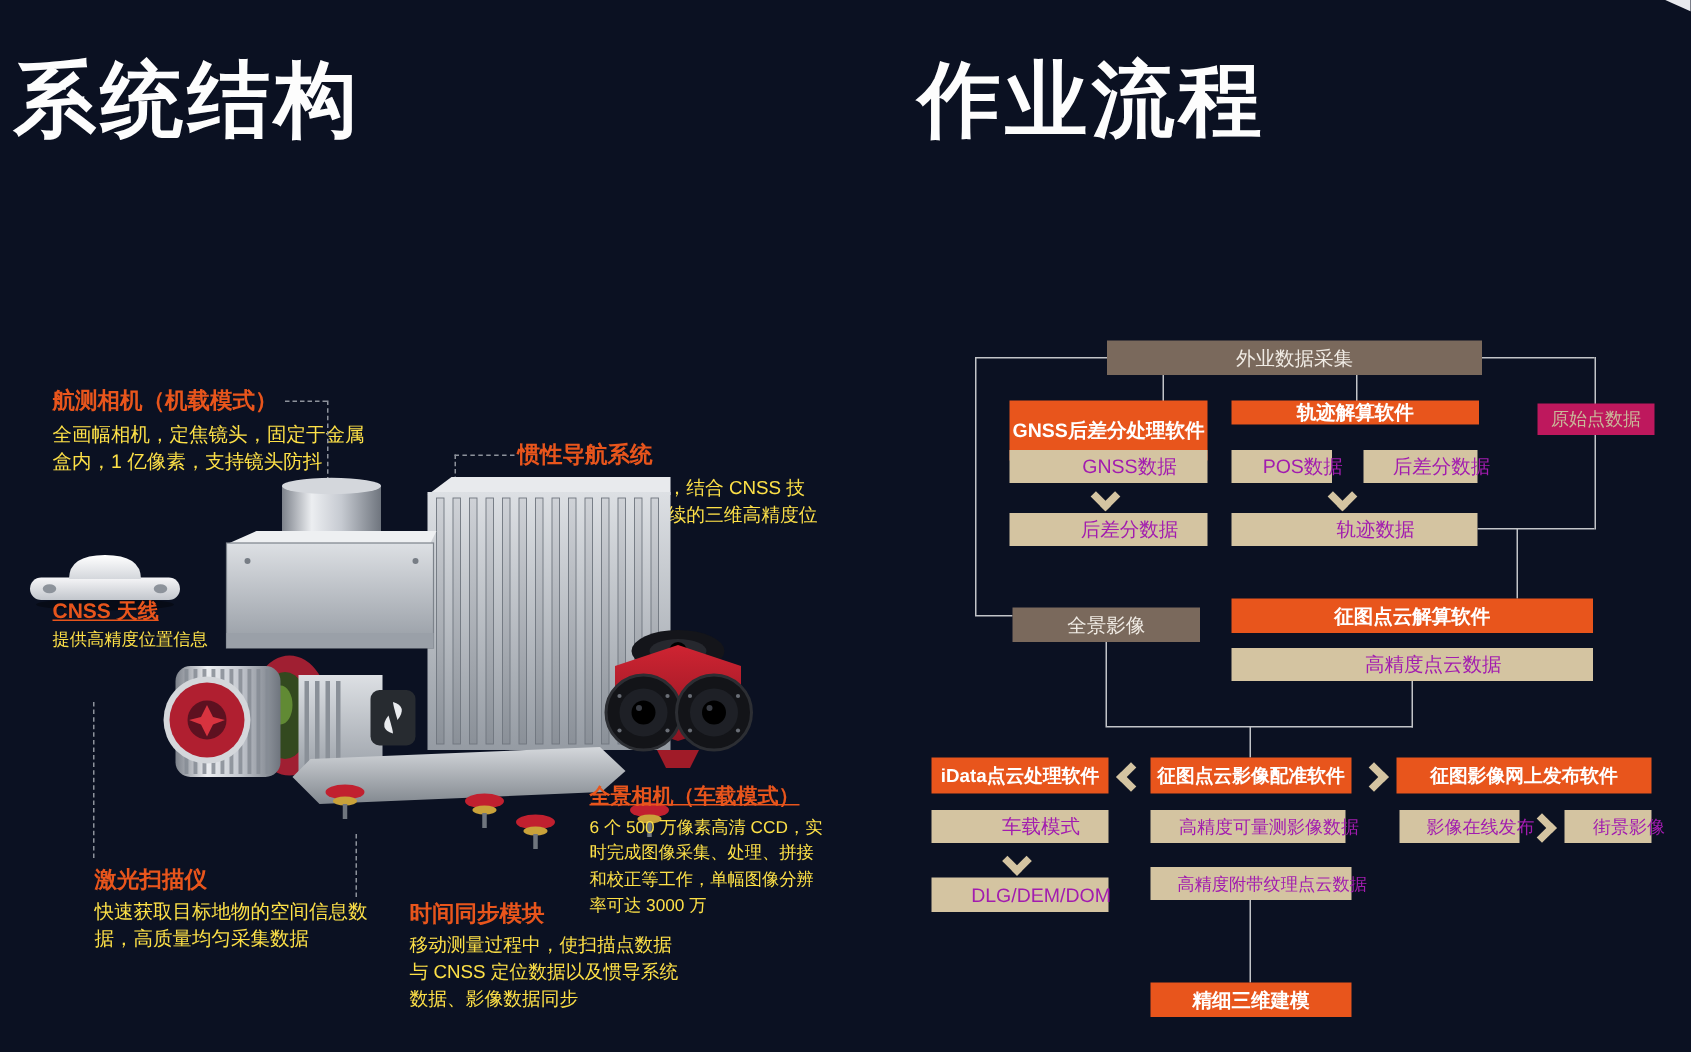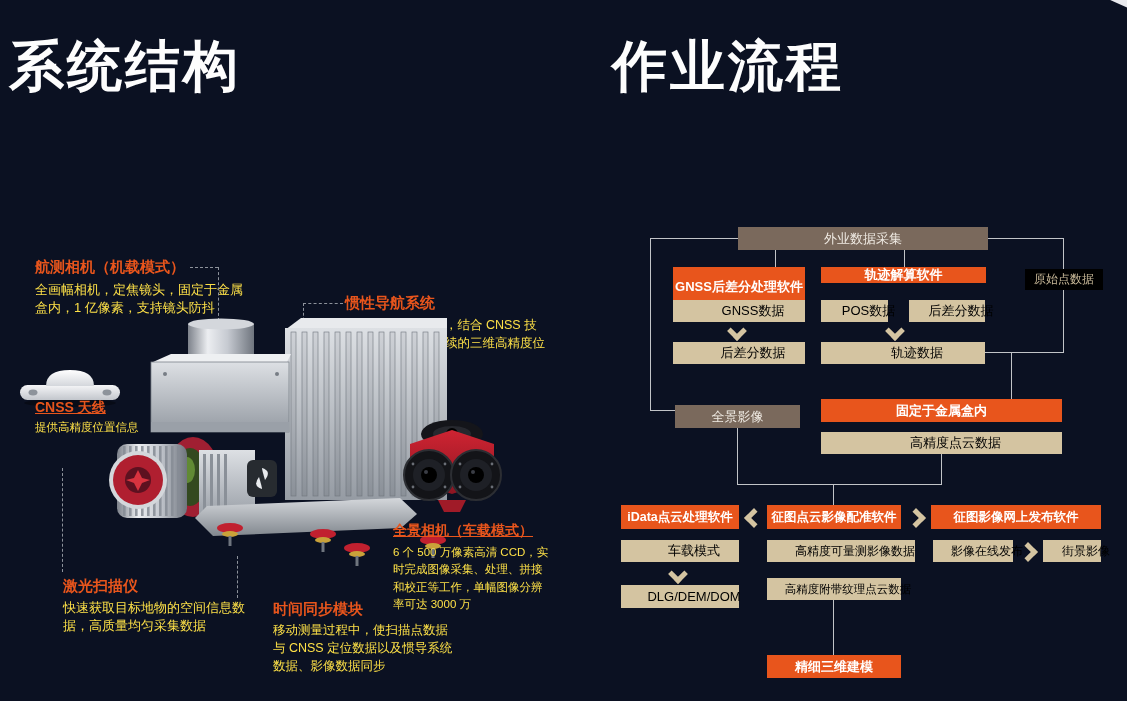--- a/index.html
+++ b/index.html
@@ -21,23 +21,23 @@
   .dash-h{position:absolute;border-top:1px dashed #8d929b;height:0;}
   .dash-v{position:absolute;border-left:1px dashed #8d929b;width:0;}
   
   .fline{position:absolute;background:#c2c4c8;}
   
   .node{
     position:absolute;box-sizing:border-box;display:flex;align-items:center;justify-content:center;
     font-size:13px;white-space:nowrap;text-align:center;
   }
   .node.orange{background:#e8551c;color:#ffffff;font-weight:bold;}
-  .node.beige{background:#d4c4a1;color:#000000;padding-left:28px;}
+  .node.beige{background:#d4c4a1;color:#a21caf;padding-left:28px;}
   .node.brown{background:#7a695c;color:#f0ebe4;}
-  .node.dark{background:#000000;color:#c9b999;font-size:12px;}
+  .node.dark{background:#be185d;color:#c9b999;font-size:12px;}
   
   .chev{position:absolute;width:9px;height:9px;
     border-right:5px solid #d4c4a1;border-bottom:5px solid #d4c4a1;}
   .chev.down{transform:rotate(45deg);}
   .chev.left{transform:rotate(135deg);}
   .chev.right{transform:rotate(-45deg);}
   .corner-mark{position:absolute;right:-6px;top:-4px;width:26px;height:8px;background:#e9eaee;transform:rotate(24deg);}
 </style>
 </head>
 <body>
@@ -265,31 +265,31 @@
 <div class="node orange" style="left:821px;top:267px;width:165px;height:16px">轨迹解算软件</div>
 <div class="node dark" style="left:1025px;top:269px;width:78px;height:21px">原始点数据</div>
 <div class="node beige" style="left:673px;top:300px;width:132px;height:22px">GNSS数据</div>
 <div class="node beige" style="left:821px;top:300px;width:67px;height:22px">POS数据</div>
 <div class="node beige" style="left:909px;top:300px;width:76px;height:22px">后差分数据</div>
 <div class="chev down" style="left:730px;top:324px"></div>
 <div class="chev down" style="left:888px;top:324px"></div>
 <div class="node beige" style="left:673px;top:342px;width:132px;height:22px">后差分数据</div>
 <div class="node beige" style="left:821px;top:342px;width:164px;height:22px">轨迹数据</div>
 <div class="node brown" style="left:675px;top:405px;width:125px;height:23px">全景影像</div>
-<div class="node orange" style="left:821px;top:399px;width:241px;height:23px">固定于金属盒内</div>
+<div class="node orange" style="left:821px;top:399px;width:241px;height:23px">征图点云解算软件</div>
 <div class="node beige" style="left:821px;top:432px;width:241px;height:22px">高精度点云数据</div>
 
 <div class="node orange" style="left:621px;top:505px;width:118px;height:24px;font-size:12.5px">iData点云处理软件</div>
 <div class="chev left" style="left:747px;top:511px"></div>
 <div class="node orange" style="left:767px;top:505px;width:134px;height:24px;font-size:12.5px">征图点云影像配准软件</div>
 <div class="chev right" style="left:909px;top:511px"></div>
 <div class="node orange" style="left:931px;top:505px;width:170px;height:24px;font-size:12.5px">征图影像网上发布软件</div>
 
 <div class="node beige" style="left:621px;top:540px;width:118px;height:22px">车载模式</div>
-<div class="node beige" style="left:767px;top:540px;width:148px;height:22px;font-size:12px">高精度可量测影像数据</div>
+<div class="node beige" style="left:767px;top:540px;width:130px;height:22px;font-size:12px">高精度可量测影像数据</div>
 <div class="node beige" style="left:933px;top:540px;width:80px;height:22px;font-size:12px">影像在线发布</div>
 <div class="chev right" style="left:1021px;top:545px"></div>
 <div class="node beige" style="left:1043px;top:540px;width:58px;height:22px;font-size:12px">街景影像</div>
 
 <div class="chev down" style="left:671px;top:567px"></div>
 <div class="node beige" style="left:621px;top:585px;width:118px;height:23px">DLG/DEM/DOM</div>
 <div class="node beige" style="left:767px;top:578px;width:134px;height:22px;font-size:11.5px">高精度附带纹理点云数据</div>
 <div class="node orange" style="left:767px;top:655px;width:134px;height:23px">精细三维建模</div>
 
 </body></html>

